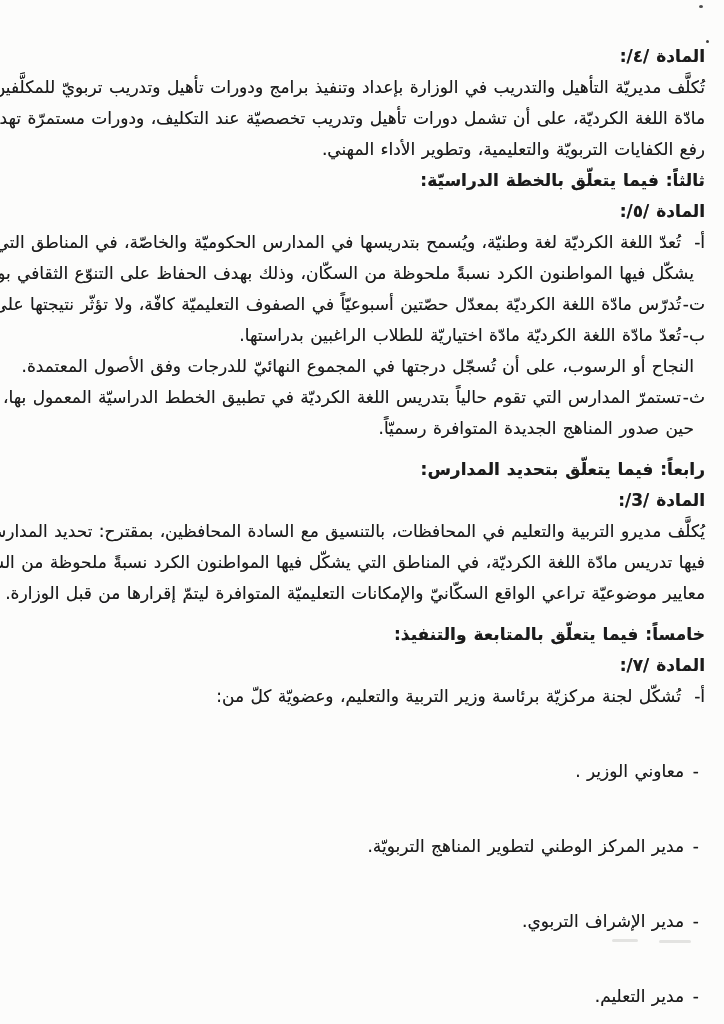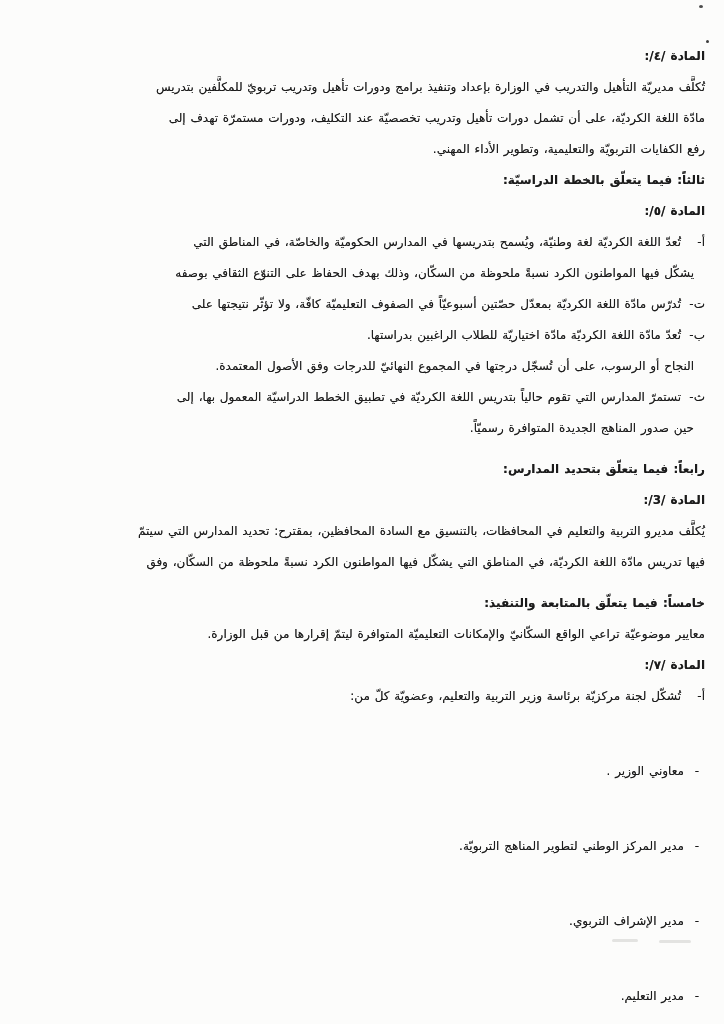--- a/index.html
+++ b/index.html
@@ -7,21 +7,21 @@
     width:724px;height:1024px;position:relative;overflow:hidden;
     background:var(--bg,#fcfcfb);
     font-family:"DejaVu Sans", sans-serif;
   }
   .page{position:absolute;inset:0;}
   .doc{
     position:absolute;top:41px;right:19px;left:46px;
     direction:rtl;text-align:right;
   }
   .line{
-    line-height:31px;font-size:12px;color:var(--ink,#1b1b1b);
+    line-height:31px;font-size:17px;color:var(--ink,#1b1b1b);
     word-spacing:1px;white-space:nowrap;
     text-shadow:0 0 0.4px rgba(20,20,20,0.55);
   }
   .h{font-weight:bold;}
   .b{font-weight:normal;}
   .gap{margin-top:10px;}
   .ind1{padding-right:11px;}
   .dash{padding-right:6px;margin-top:44px;}
   .marker{display:inline-block;min-width:24px;}
   .dash .marker{min-width:15px;}
@@ -48,22 +48,22 @@
       <div class="line ind1"><span>يشكّل فيها المواطنون الكرد نسبةً ملحوظة من السكّان، وذلك بهدف الحفاظ على التنوّع الثقافي بوصفه</span></div>
       <div class="line"><span class="marker">ت-</span><span>تُدرّس مادّة اللغة الكرديّة بمعدّل حصّتين أسبوعيّاً في الصفوف التعليميّة كافّة، ولا تؤثّر نتيجتها على</span></div>
       <div class="line"><span class="marker">ب-</span><span>تُعدّ مادّة اللغة الكرديّة مادّة اختياريّة للطلاب الراغبين بدراستها.</span></div>
       <div class="line ind1"><span>النجاح أو الرسوب، على أن تُسجّل درجتها في المجموع النهائيّ للدرجات وفق </span><span class="b">الأصول المعتمدة.</span></div>
       <div class="line"><span class="marker">ث-</span><span>تستمرّ المدارس التي تقوم حالياً بتدريس اللغة الكرديّة في تطبيق الخطط الدراسيّة المعمول بها، إلى</span></div>
       <div class="line ind1"><span>حين صدور المناهج الجديدة المتوافرة رسميّاً.</span></div>
       <div class="line h gap"><span>رابعاً: فيما يتعلّق بتحديد المدارس:</span></div>
       <div class="line h"><span>المادة /3/:</span></div>
       <div class="line"><span>يُكلَّف مديرو التربية والتعليم في المحافظات، بالتنسيق مع السادة المحافظين، بمقترح: تحديد المدارس التي سيتمّ</span></div>
       <div class="line"><span>فيها تدريس مادّة اللغة الكرديّة، في المناطق التي يشكّل فيها المواطنون الكرد نسبةً ملحوظة من السكّان، وفق</span></div>
+      <div class="line"><span>معايير موضوعيّة تراعي الواقع السكّانيّ والإمكانات التعليميّة المتوافرة ليتمّ إقرارها من قبل الوزارة.</span></div>
       <div class="line h gap"><span>خامساً: فيما يتعلّق بالمتابعة والتنفيذ:</span></div>
-      <div class="line"><span>معايير موضوعيّة تراعي الواقع السكّانيّ والإمكانات التعليميّة المتوافرة ليتمّ إقرارها من قبل الوزارة.</span></div>
       <div class="line h"><span>المادة /٧/:</span></div>
       <div class="line"><span class="marker">أ-</span><span>تُشكّل لجنة مركزيّة برئاسة وزير التربية والتعليم، وعضويّة كلّ من:</span></div>
       <div class="line dash"><span class="marker">-</span><span>معاوني الوزير .</span></div>
       <div class="line dash"><span class="marker">-</span><span>مدير المركز الوطني لتطوير المناهج التربويّة.</span></div>
       <div class="line dash"><span class="marker">-</span><span>مدير الإشراف التربوي.</span></div>
       <div class="line dash"><span class="marker">-</span><span>مدير التعليم.</span></div>
       <div class="line dash"><span class="marker">-</span><span>مدير التنمية الإداريّة.</span></div>
       <div class="line dash"><span class="marker">-</span><span>مدير التخطيط والإحصاء .</span></div>
     </div>
   <div class="speck speck-1"></div>

